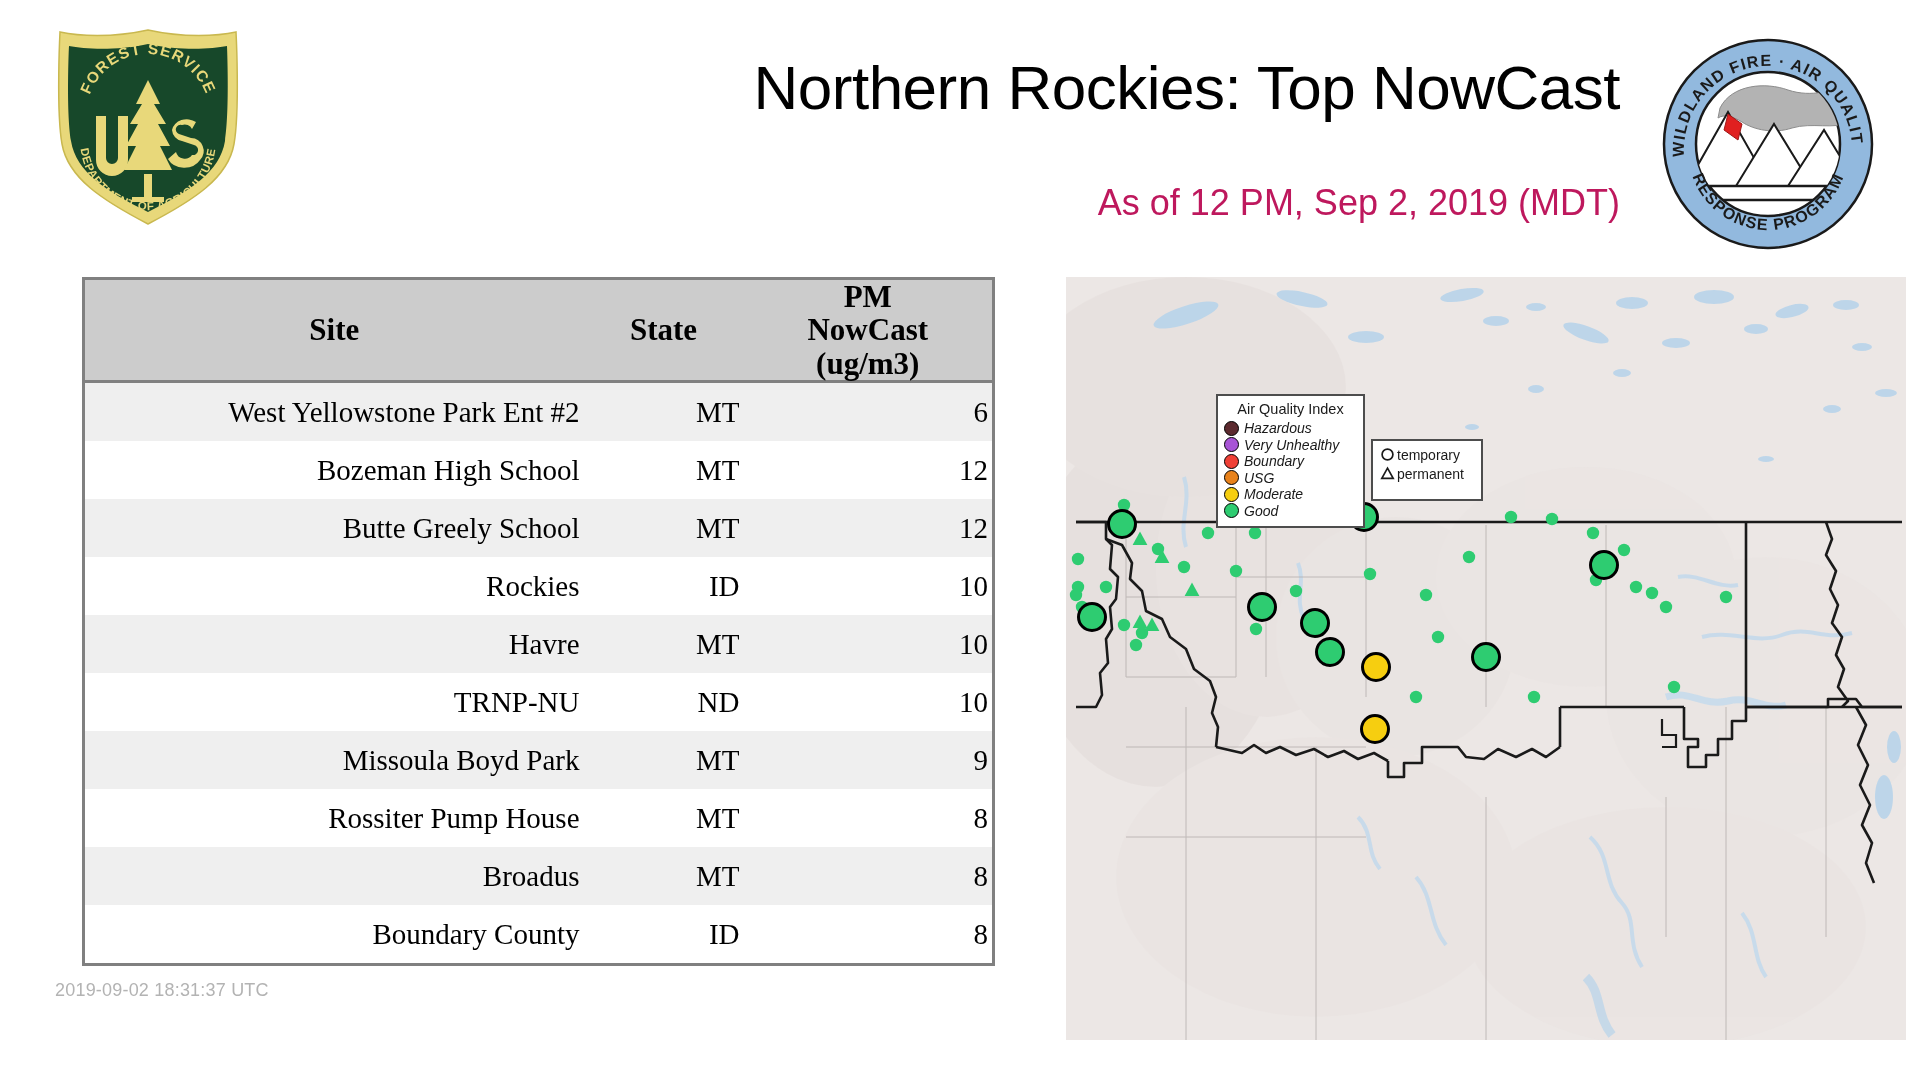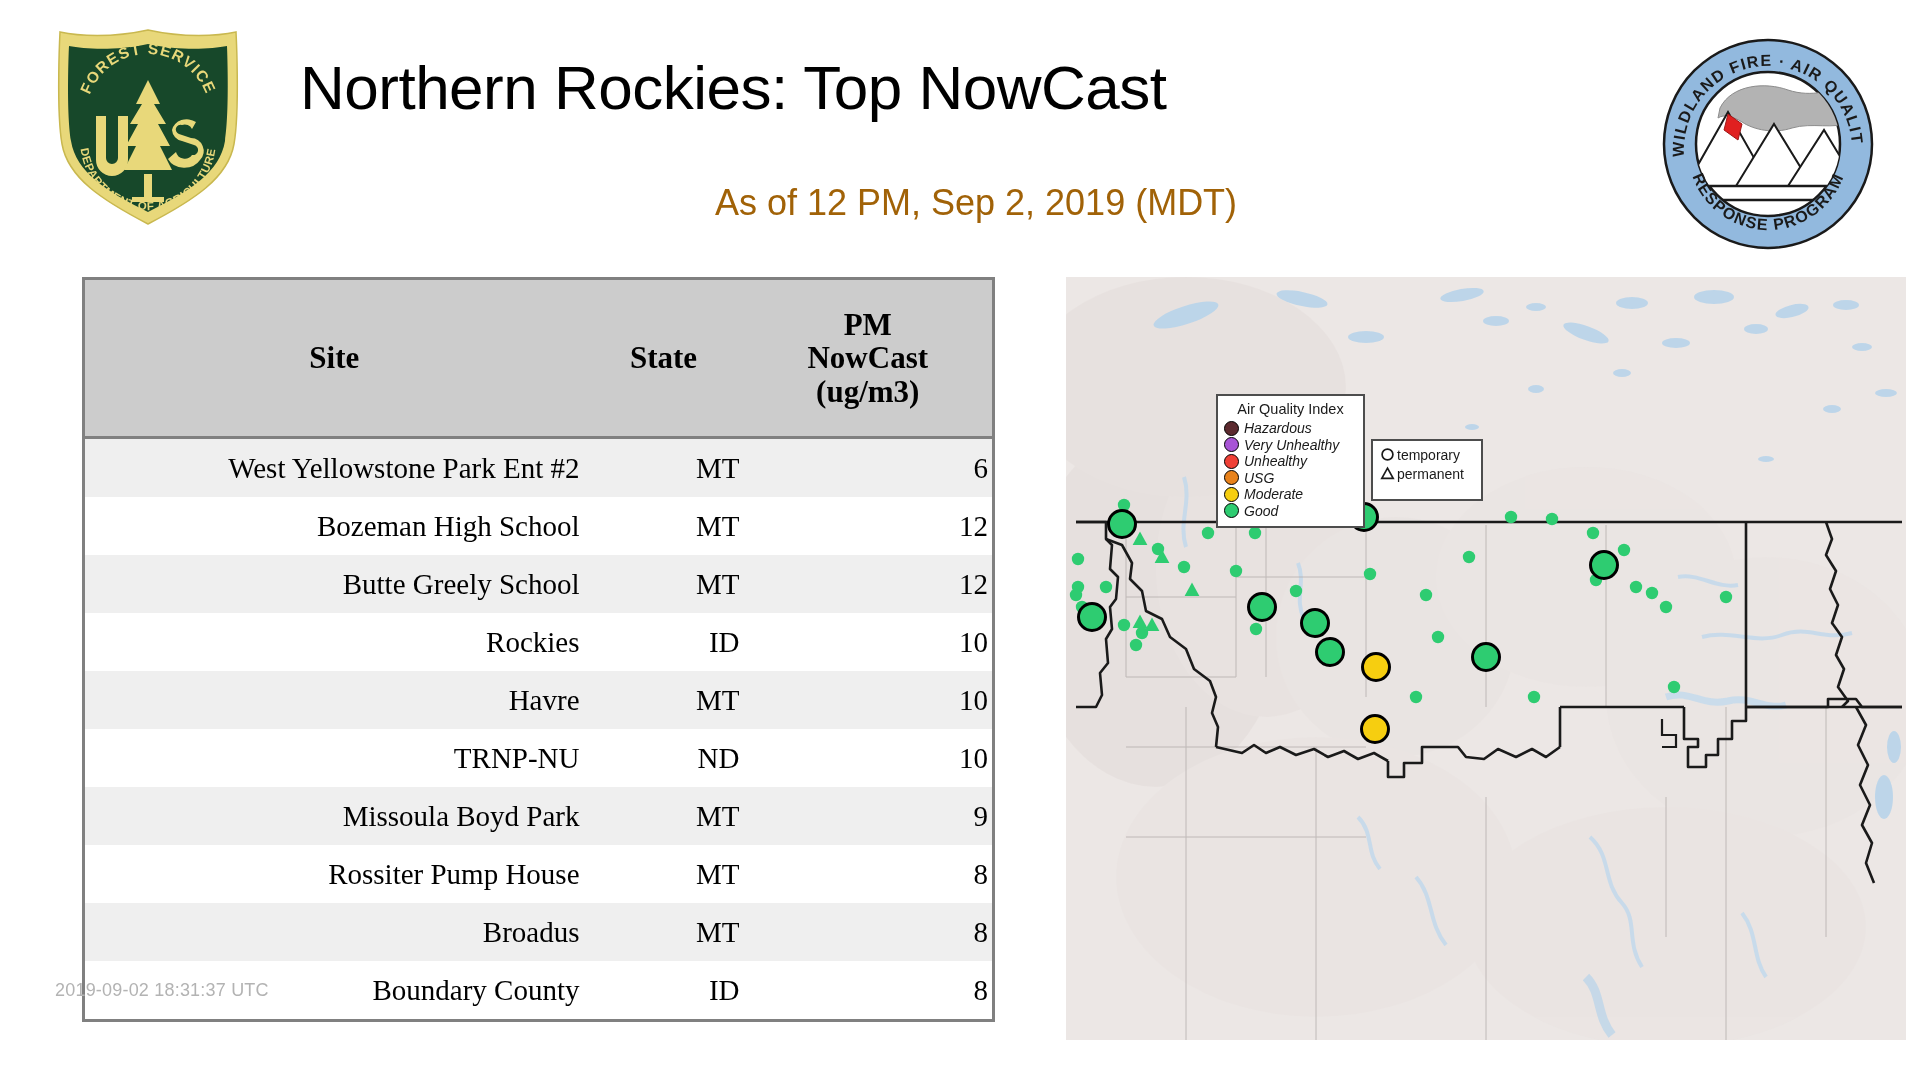--- a/index.html
+++ b/index.html
@@ -34,38 +34,38 @@
     top: 38px;
     width: 212px;
     height: 212px;
   }
 
   #page-title {
     position: absolute;
     left: 300px;
     top: 52px;
     width: 1320px;
-    text-align: left;
+    text-align: right;
     font-size: 62px;
     font-weight: 400;
     letter-spacing: -0.5px;
     color: #000000;
     font-family: "Liberation Sans", sans-serif;
     white-space: nowrap;
   }
 
   #page-subtitle {
     position: absolute;
-    left: 316px;
+    left: 300px;
     top: 182px;
     width: 1320px;
-    text-align: center;
+    text-align: right;
     font-size: 36px;
     font-weight: 400;
-    color: #a16207;
+    color: #be185d;
     font-family: "Liberation Sans", sans-serif;
     white-space: nowrap;
   }
 
   
   #data-table-wrap {
     position: absolute;
     left: 82px;
     top: 277px;
     width: 910px;
@@ -82,21 +82,21 @@
   table.aq-table col.c-site   { width: 500px; }
   table.aq-table col.c-state  { width: 160px; }
   table.aq-table col.c-value  { width: 250px; }
 
   table.aq-table thead th {
     background: #cccccc;
     border-bottom: 3px solid #808080;
     font-weight: bold;
     font-size: 31px;
     color: #000000;
-    padding: 28px 4px;
+    padding: 0 4px;
     height: 98px;
     vertical-align: middle;
     text-align: center;
     line-height: 1.08;
   }
 
   table.aq-table tbody td {
     height: 58px;
     font-size: 29px;
     color: #000000;
@@ -533,21 +533,21 @@
           <div class="aqi-row">
             <span class="aqi-swatch" style="background: rgb(92, 42, 47);"></span>
             <span class="aqi-label">Hazardous</span>
           </div>
           <div class="aqi-row">
             <span class="aqi-swatch" style="background: rgb(168, 85, 214);"></span>
             <span class="aqi-label">Very Unhealthy</span>
           </div>
           <div class="aqi-row">
             <span class="aqi-swatch" style="background: rgb(239, 64, 54);"></span>
-            <span class="aqi-label">Unhealthy</span>
+            <span class="aqi-label">Boundary</span>
           </div>
           <div class="aqi-row">
             <span class="aqi-swatch" style="background: rgb(232, 130, 27);"></span>
             <span class="aqi-label">USG</span>
           </div>
           <div class="aqi-row">
             <span class="aqi-swatch" style="background: rgb(246, 206, 16);"></span>
             <span class="aqi-label">Moderate</span>
           </div>
           <div class="aqi-row">

